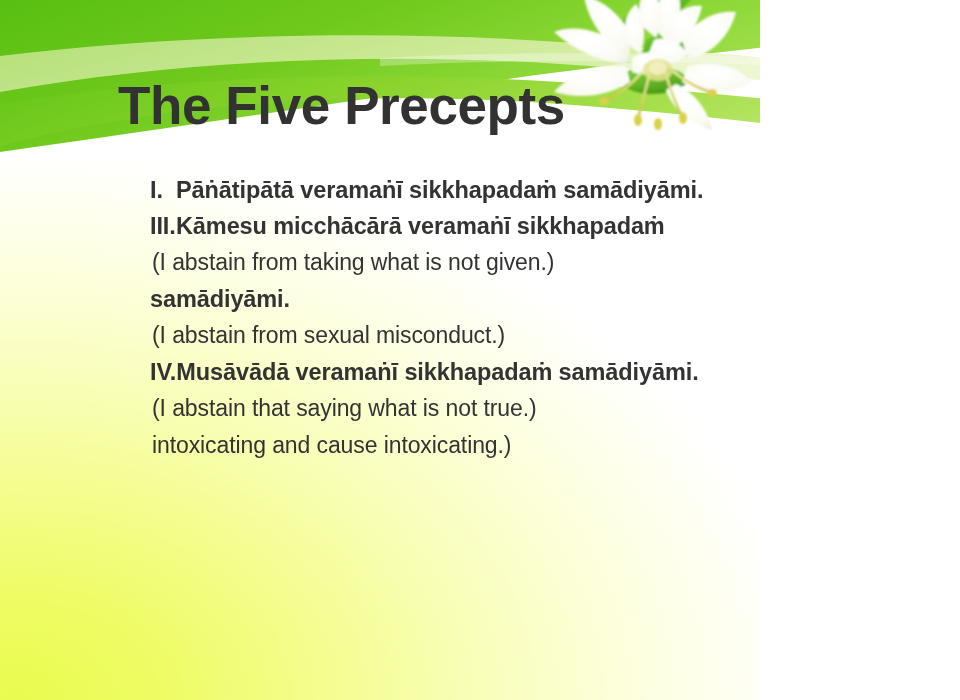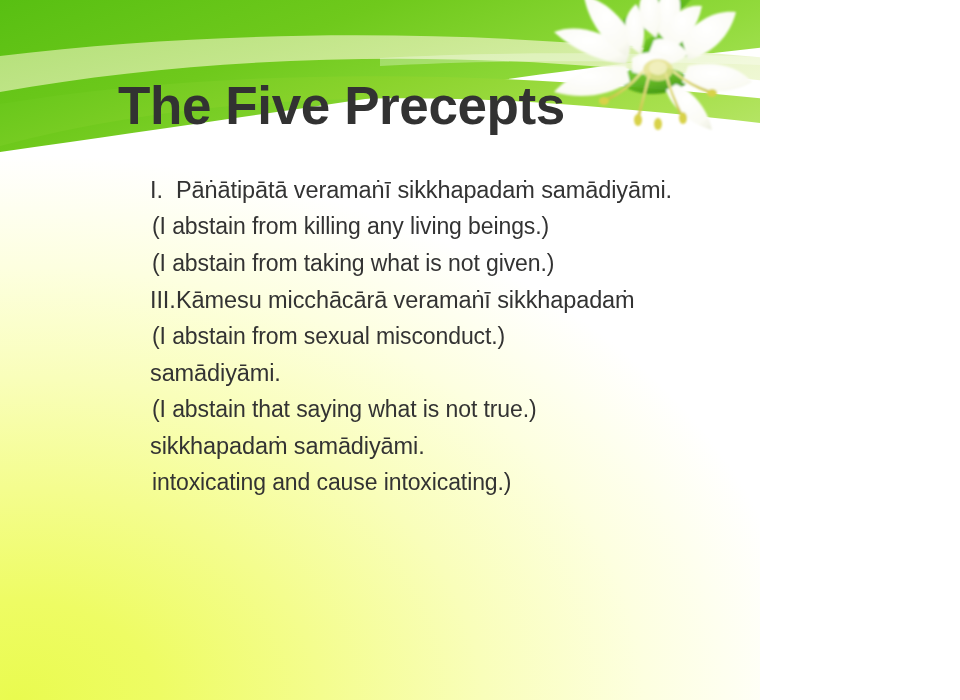--- a/index.html
+++ b/index.html
@@ -61,21 +61,21 @@
     top: 172px;
     width: 700px;
   }
   .line {
     color: #333333;
     margin: 0;
     white-space: nowrap;
   }
   .line.pali {
     font-size: 23.5px;
-    font-weight: normal;
+    font-weight: bold;
     line-height: 36px;
     letter-spacing: -0.1px;
   }
   .line.pali .num {
     display: inline-block;
     min-width: 26px;
   }
   .line.pali.cont {
     padding-left: 0;
   }
@@ -198,27 +198,26 @@
         <ellipse cx="132" cy="80" rx="9" ry="7" fill="#f2efc0" opacity="0.9"></ellipse>
       </g>
     </svg>
   </div>
 
   <h1 id="title">The Five Precepts</h1>
 
   <div id="precepts">
 
     <p class="line pali"><span class="num">I.</span><span>Pāṅātipātā veramaṅī sikkhapadaṁ samādiyāmi.</span></p>
-    <p class="line gloss">(I abstain from killing any living beings.)</p>
+
+    <p class="line pali"><span class="num">III.</span><span>Kāmesu micchācārā veramaṅī sikkhapadaṁ</span></p>
 
     <p class="line gloss">(I abstain from taking what is not given.)</p>
-
-    <p class="line pali"><span class="num">III.</span><span>Kāmesu micchācārā veramaṅī sikkhapadaṁ</span></p>
+    <p class="line pali cont">samādiyāmi.</p>
     <p class="line gloss">(I abstain from sexual misconduct.)</p>
-    <p class="line pali cont">samādiyāmi.</p>
-
+
+    <p class="line pali"><span class="num">IV.</span><span>Musāvādā veramaṅī sikkhapadaṁ samādiyāmi.</span></p>
     <p class="line gloss">(I abstain that saying what is not true.)</p>
 
-    <p class="line pali cont">sikkhapadaṁ samādiyāmi.</p>
     <p class="line gloss cont">intoxicating and cause intoxicating.)</p>
 
   </div>
 </div>
 
 </body></html>

